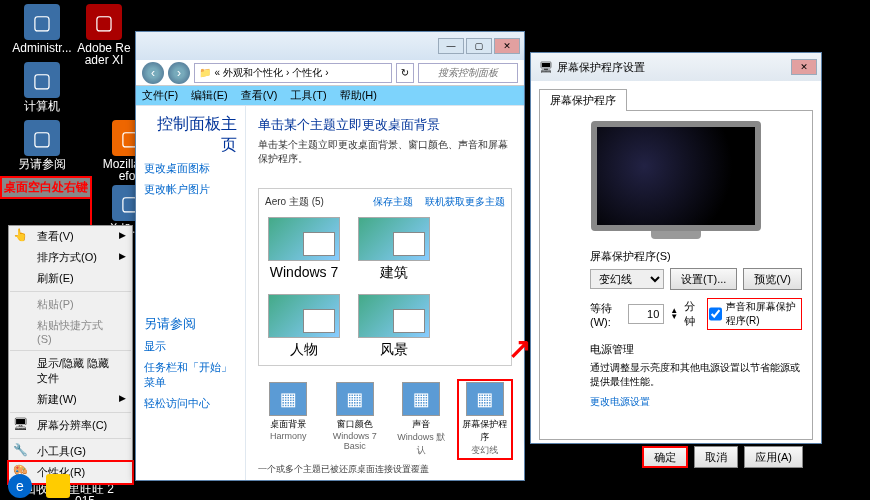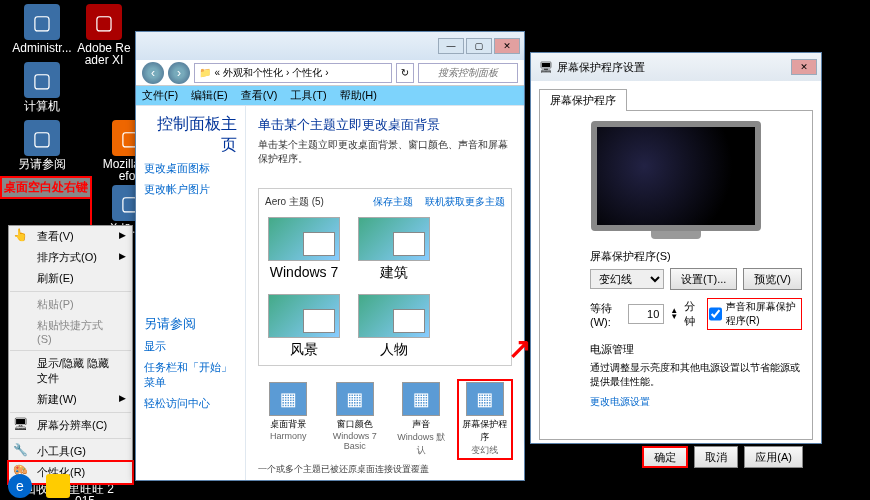--- a/index.html
+++ b/index.html
@@ -207,25 +207,25 @@
             <div class="thitem">
               <div class="timg"></div>
               <div>Windows 7</div>
             </div>
             <div class="thitem">
               <div class="timg"></div>
               <div>建筑</div>
             </div>
             <div class="thitem">
               <div class="timg"></div>
-              <div>风景</div>
+              <div>人物</div>
             </div>
             <div class="thitem">
               <div class="timg"></div>
-              <div>人物</div>
+              <div>风景</div>
             </div>
           </div>
       </div>
       <div class="bottomrow" id="brow">
           <div class="bitem">
             <div class="bico">▦</div>
             <div>桌面背景</div>
             <div style="color:#666">Harmony</div>
           </div>
           <div class="bitem">

